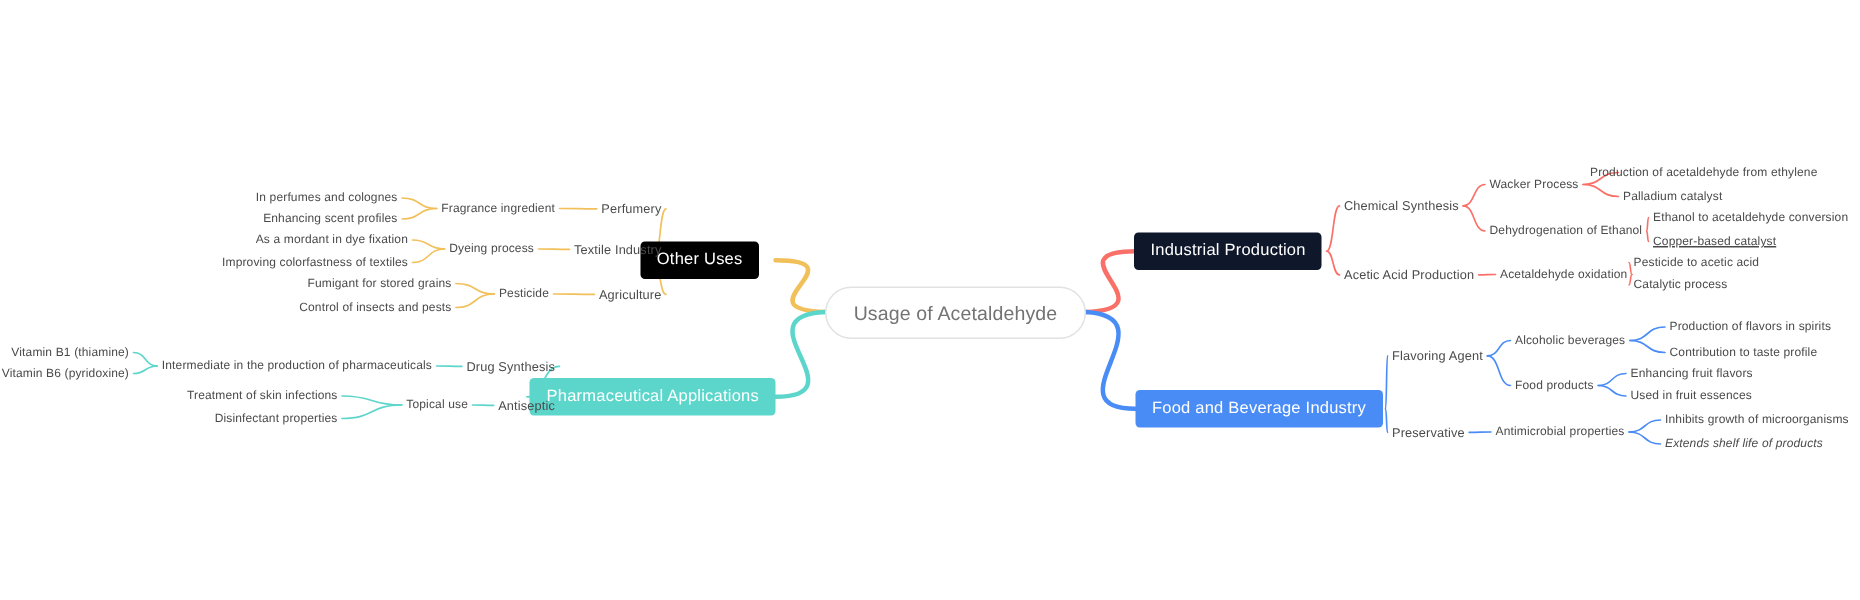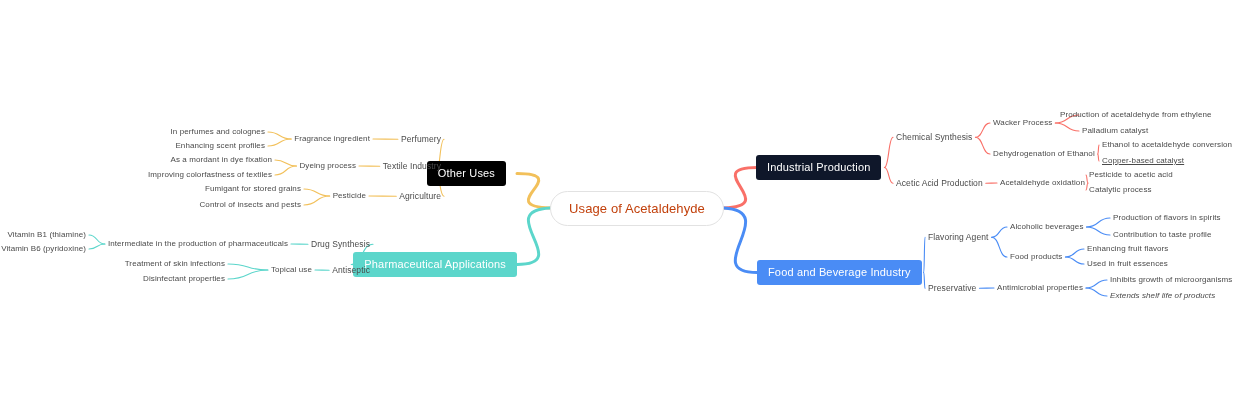--- a/index.html
+++ b/index.html
@@ -30,21 +30,21 @@
     position: absolute;
     white-space: nowrap;
     line-height: 1;
   }
 
   
   .root {
     border: 1px solid #e2e2e2;
     background: #ffffff;
     border-radius: 18px;
-    color: #c2410c;
+    color: #737373;
     font-size: 13px;
     padding: 10px 18px;
     letter-spacing: .1px;
     box-shadow: 0 0 0 0 rgba(0,0,0,0);
   }
 
   
   .branch {
     color: #ffffff;
     font-size: 11px;

